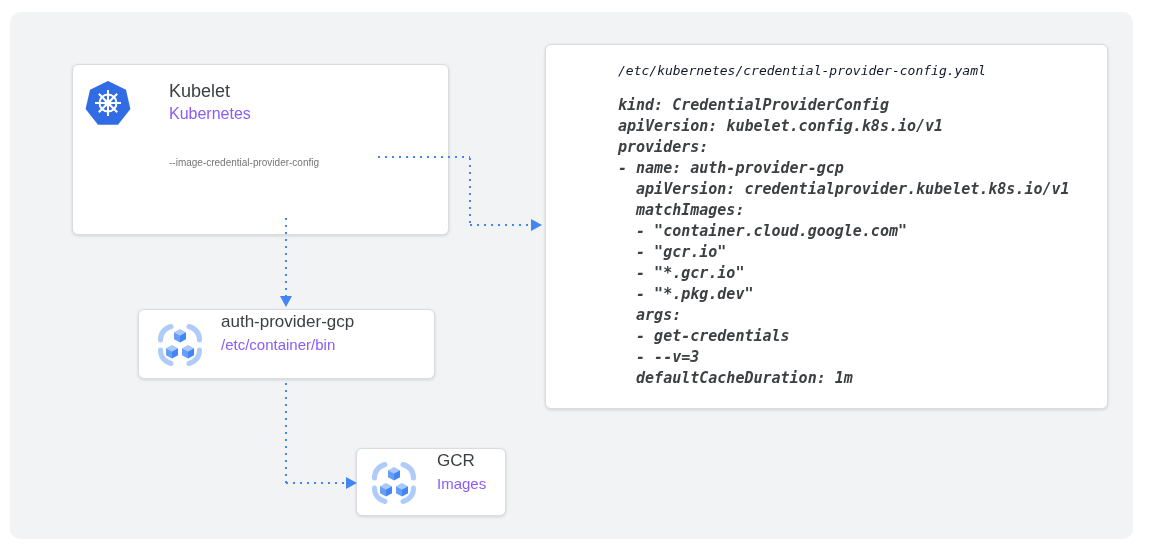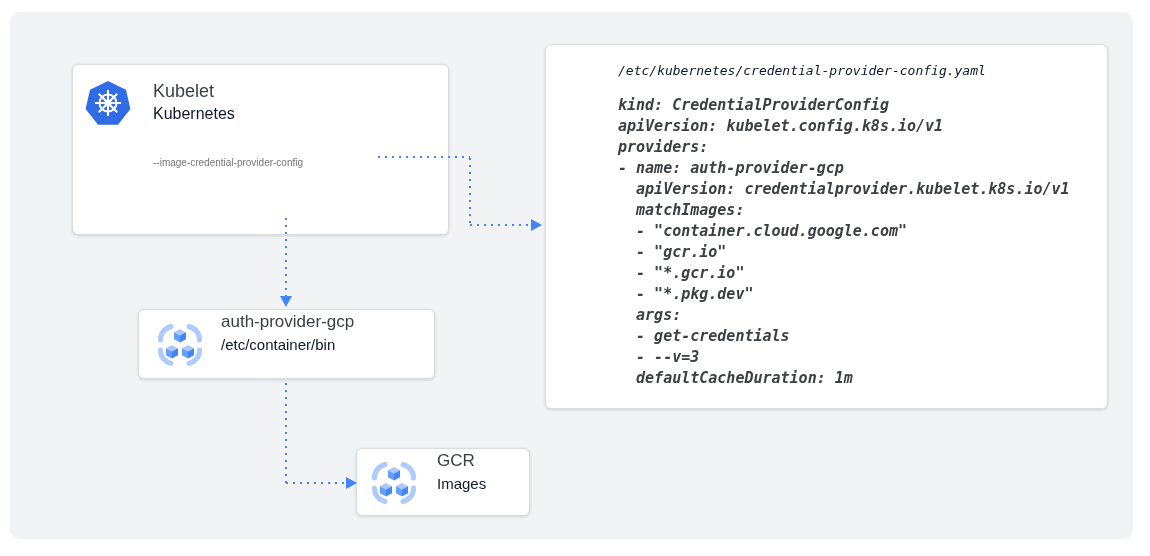--- a/index.html
+++ b/index.html
@@ -12,35 +12,35 @@
     position:absolute;left:10px;top:12px;width:1123px;height:527px;
     background:#f1f3f4;border-radius:10px;
   }
   .card{
     position:absolute;background:#ffffff;border:1px solid #dadce0;
     border-radius:6px;box-shadow:0 1px 3px rgba(60,64,67,0.18);
     box-sizing:border-box;
   }
   .card-kubelet{left:72px;top:64px;width:377px;height:171px;}
   .card-auth{left:138px;top:309px;width:297px;height:70px;}
-  .card-gcr{left:356px;top:448px;width:174px;height:68px;}
+  .card-gcr{left:356px;top:448px;width:150px;height:68px;}
   .card-config{left:545px;top:44px;width:563px;height:365px;padding:15px 10px 0 72px;}
 
   .icon-box{position:absolute;}
   .card-kubelet .icon-box{left:11px;top:15px;}
   .card-auth .icon-box{left:17px;top:11px;}
   .card-gcr .icon-box{left:13px;top:10px;}
 
-  .text-col{position:absolute;left:80px;top:0;}
+  .text-col{position:absolute;left:96px;top:0;}
   .card-auth .text-col{left:82px;}
   .card-gcr .text-col{left:80px;}
 
   .card-title{font-size:18px;line-height:24px;color:#3c4043;margin-top:14px;}
   .card-auth .card-title,.card-gcr .card-title{font-size:17px;margin-top:0;}
-  .card-subtitle{font-size:16px;line-height:22px;color:#0f172a;}
+  .card-subtitle{font-size:16px;line-height:22px;color:#8b5cf6;}
   .card-auth .card-subtitle,.card-gcr .card-subtitle{font-size:15px;}
   .flags{margin-top:26px;font-size:10px;line-height:23px;color:#757575;}
 
   .file-path{
     font-family:"DejaVu Sans Mono","Liberation Mono",monospace;
     font-style:italic;font-size:13px;line-height:21px;color:#0f172a;
     white-space:pre;margin:0;
   }
   .yaml-code{
     font-family:"DejaVu Sans Mono","Liberation Mono",monospace;

